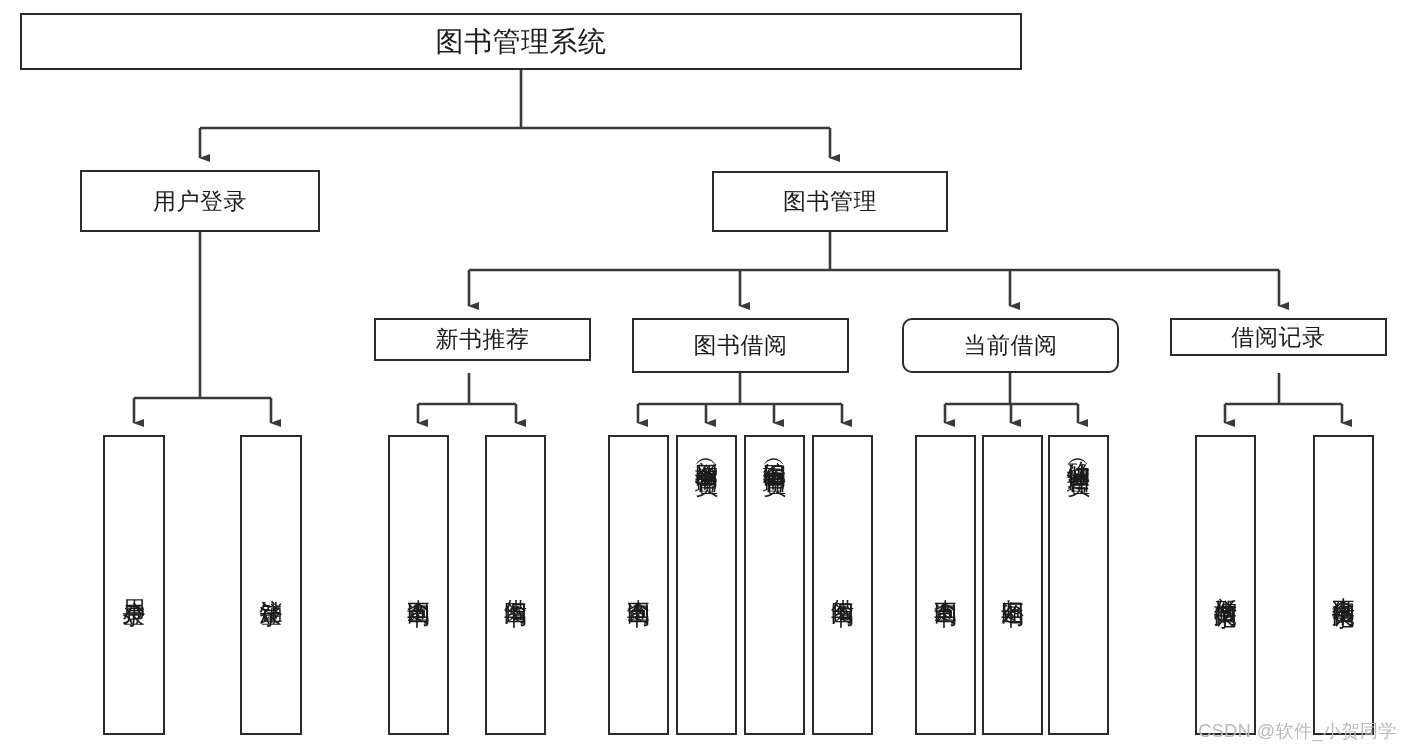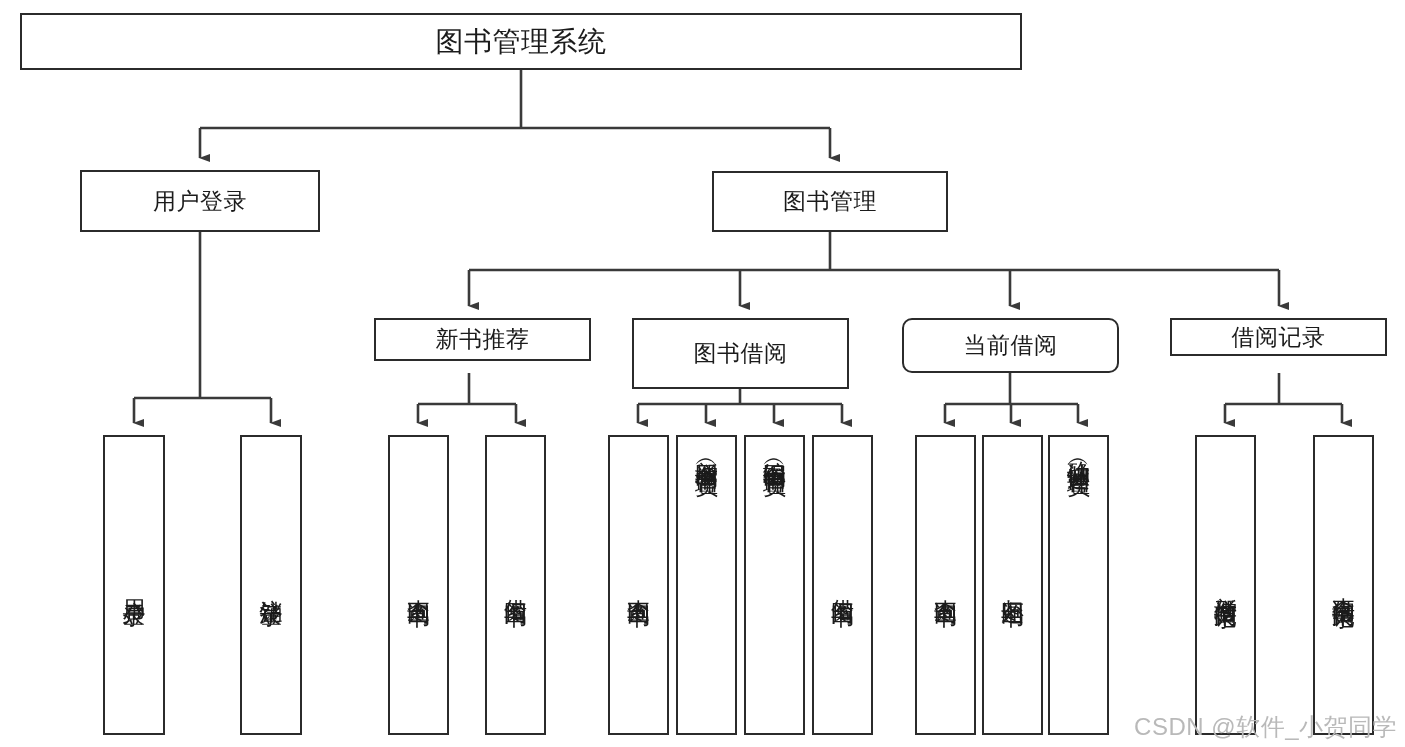--- a/index.html
+++ b/index.html
@@ -16,21 +16,21 @@
     font-size:23px;
     writing-mode:vertical-rl;
     text-orientation:upright;
     line-height:1.18;
     letter-spacing:2px;
     white-space:pre-line;
     text-align:start;
   }
   .leaf{align-items:flex-start;justify-content:center;padding-top:6px;}
   .leaf.mid{align-items:center;padding-top:0;}
-  .watermark{position:absolute;right:8px;bottom:4px;color:#b9b9b9;font-size:24px;letter-spacing:.5px;white-space:nowrap;}
+  .watermark{position:absolute;right:8px;bottom:4px;color:#b9b9b9;font-size:18px;letter-spacing:.5px;white-space:nowrap;}
 </style>
 </head>
 <body>
 
 <div id="stage">
 
   <svg id="wires" viewBox="0 0 1405 747" xmlns="http://www.w3.org/2000/svg">
     <defs>
       <marker id="arw" markerWidth="10" markerHeight="12" refX="4" refY="10" orient="auto" markerUnits="userSpaceOnUse">
         <path d="M0,0 L8,0 L4,11 Z" fill="#3a3a3a"></path>
@@ -87,21 +87,21 @@
   <div class="node h-node" style="left:80px;top:170px;width:240px;height:62px;">
     <span class="lbl">用户登录</span>
   </div>
   <div class="node h-node" style="left:712px;top:171px;width:236px;height:61px;">
     <span class="lbl">图书管理</span>
   </div>
 
   <div class="node h-node" style="left:361px;top:318px;width:217px;height:43px;margin-left:13px;">
     <span class="lbl">新书推荐</span>
   </div>
-  <div class="node h-node" style="left:632px;top:318px;width:217px;height:71px;">
+  <div class="node h-node" style="left:632px;top:318px;width:217px;height:55px;">
     <span class="lbl">图书借阅</span>
   </div>
   <div class="node h-node" style="left:902px;top:318px;width:217px;height:55px;border-radius:10px;">
     <span class="lbl">当前借阅</span>
   </div>
   <div class="node h-node" style="left:1170px;top:318px;width:217px;height:38px;">
     <span class="lbl">借阅记录</span>
   </div>
 
   <div class="node leaf mid" style="left:103px;top:435px;width:62px;height:300px;">

